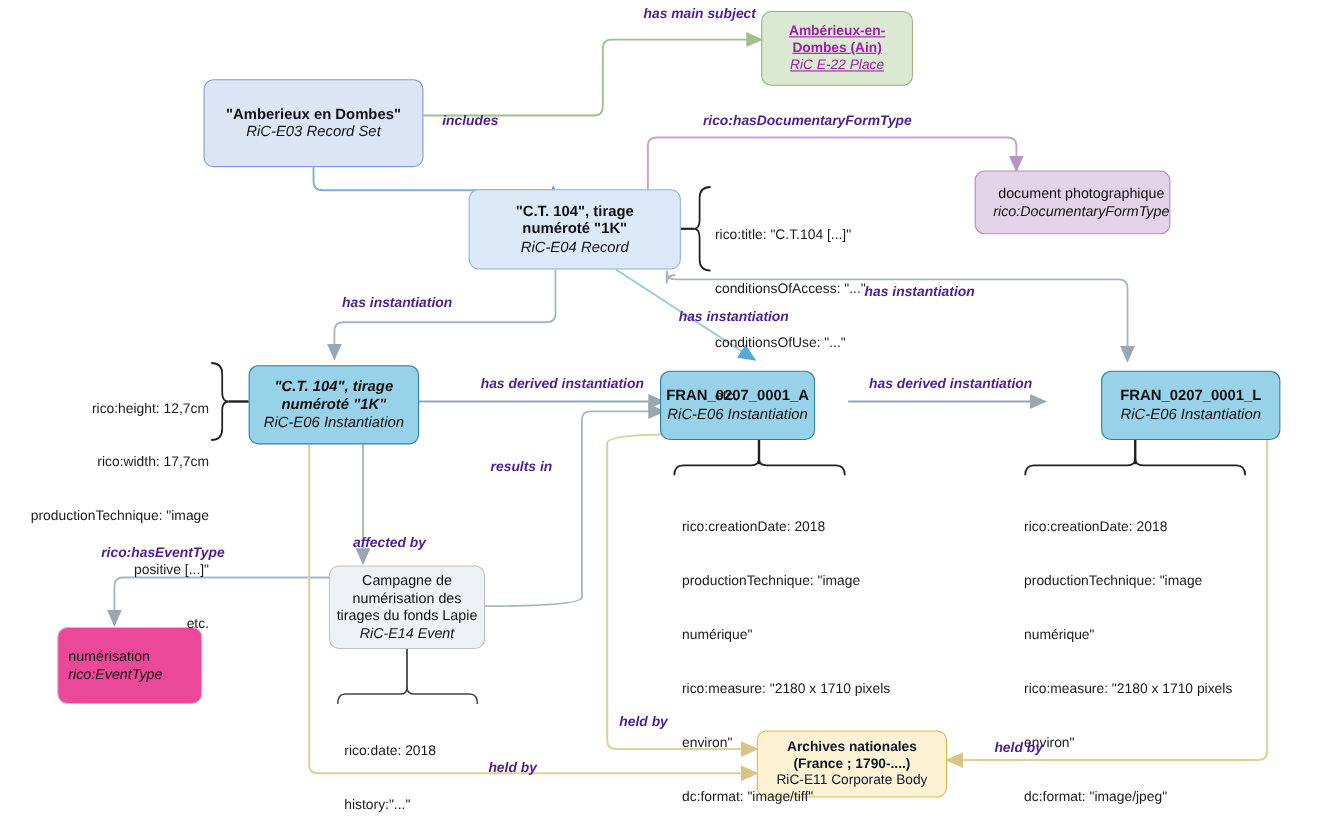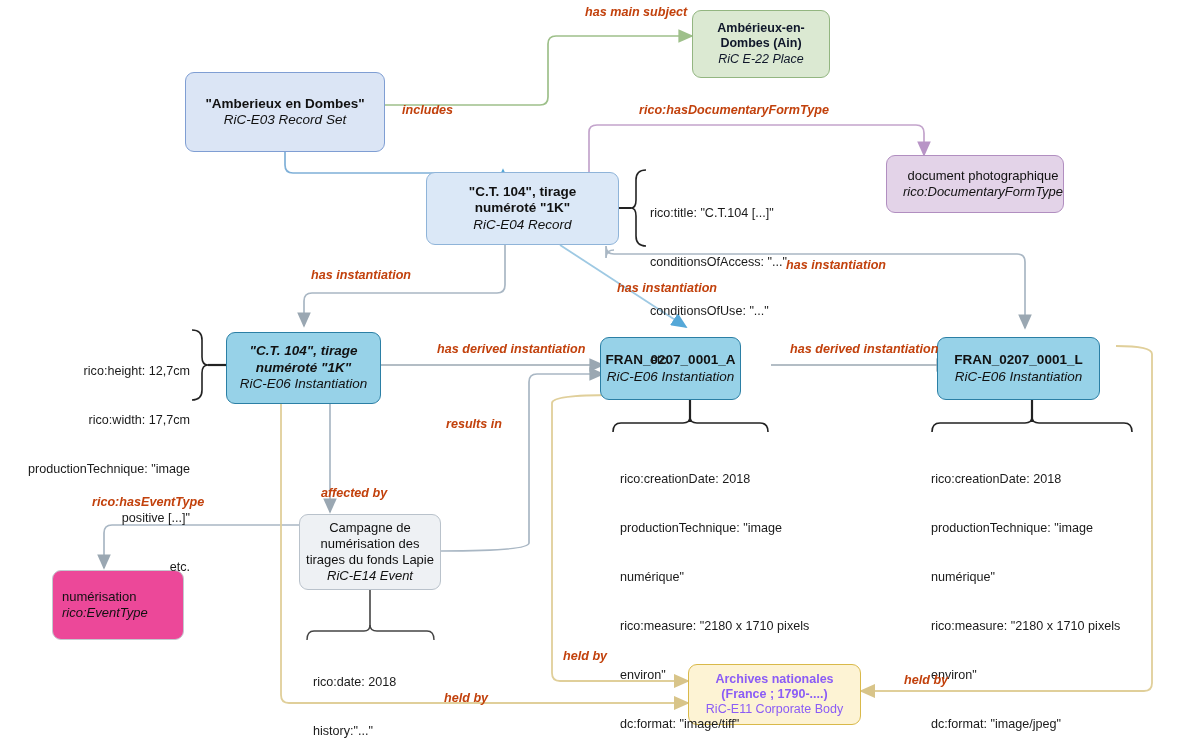--- a/index.html
+++ b/index.html
@@ -7,34 +7,34 @@
   #stage{position:relative;width:1200px;height:751px;background:#fff;overflow:hidden;}
   svg.edges{position:absolute;left:0;top:0;width:1200px;height:751px;pointer-events:none;}
 
   .node{position:absolute;box-sizing:border-box;border-radius:9px;display:flex;
         flex-direction:column;align-items:center;justify-content:center;text-align:center;
         line-height:1.22;}
   .node .t1{font-weight:bold;}
   .node .t2{font-style:italic;}
 
   .n-recordset{background:#dbe5f5;border:1.6px solid #7f9ed3;color:#111;font-size:13.5px;}
-  .n-place{background:#dbe9d2;border:1.6px solid #93b681;color:#0f172a;font-size:12.5px;}
+  .n-place{background:#dbe9d2;border:1.6px solid #93b681;color:#a21caf;font-size:12.5px;text-decoration:underline;}
   .n-record{background:#dbe8f7;border:1.6px solid #8fb4d9;color:#111;font-size:13.5px;}
   .n-dft{background:#e3d3e8;border:1.6px solid #b18ec0;color:#111;font-size:13px;}
   .n-inst{background:#97d2e8;border:1.8px solid #2b7fa5;color:#111;font-size:13.5px;}
   .n-event{background:#eef1f4;border:1.4px solid #b9c2cb;color:#111;font-size:13px;}
   .n-eventtype{background:#ec4899;border:1.4px solid #c3c9cf;color:#111;font-size:13px;
                 align-items:flex-start;text-align:left;padding-left:9px;}
-  .n-corp{background:#fdf3d4;border:1.6px solid #d9b94a;color:#8b5cf6;font-size:12.5px;}
+  .n-corp{background:#fdf3d4;border:1.6px solid #d9b94a;color:#0f172a;font-size:12.5px;}
 
   .attr{position:absolute;font-size:12.6px;color:#1a1a1a;line-height:1.3;white-space:pre;}
   .attr.right{text-align:right;}
   .attr.left{text-align:left;}
 
-  .elabel{position:absolute;font-size:12.6px;font-weight:bold;font-style:italic;color:#c2410c;white-space:nowrap;}
+  .elabel{position:absolute;font-size:12.6px;font-weight:bold;font-style:italic;color:#4c1d95;white-space:nowrap;}
 </style>
 </head>
 <body>
 
 <div id="stage">
 
   <svg class="edges" viewBox="0 0 1200 751">
     <defs>
       <marker id="ar-green" markerWidth="9" markerHeight="8" refX="8" refY="4" orient="auto">
         <path d="M0,0 L9,4 L0,8 z" fill="#9ec08a"></path>
@@ -123,21 +123,21 @@
     <div class="t1" style="font-style:italic">"C.T. 104", tirage</div>
     <div class="t1" style="font-style:italic">numéroté "1K"</div>
     <div class="t2">RiC-E06 Instantiation</div>
   </div>
 
   <div class="node n-inst" style="left:600px;top:337px;width:141px;height:63px;">
     <div class="t1">FRAN_0207_0001_A</div>
     <div class="t2">RiC-E06 Instantiation</div>
   </div>
 
-  <div class="node n-inst" style="left:937px;top:337px;width:163px;height:63px;">
+  <div class="node n-inst" style="left:1001px;top:337px;width:163px;height:63px;">
     <div class="t1">FRAN_0207_0001_L</div>
     <div class="t2">RiC-E06 Instantiation</div>
   </div>
 
   <div class="node n-event" style="left:299px;top:514px;width:142px;height:76px;">
     <div>Campagne de</div>
     <div>numérisation des</div>
     <div>tirages du fonds Lapie</div>
     <div class="t2">RiC-E14 Event</div>
   </div>

